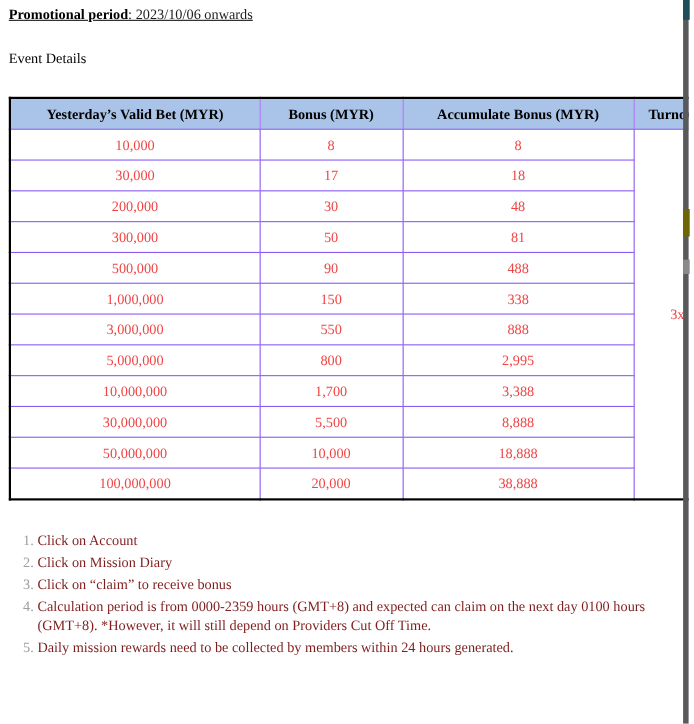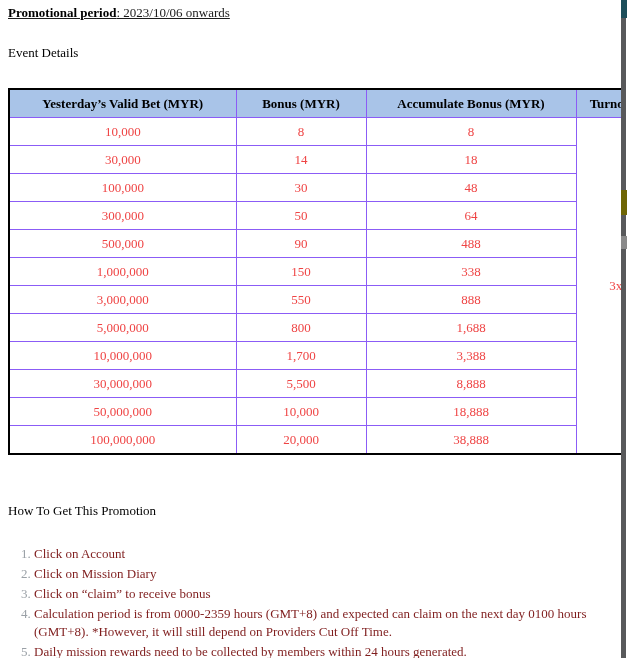--- a/index.html
+++ b/index.html
@@ -77,52 +77,52 @@
     </thead>
     <tbody id="tbody">
         <tr>
           <td>10,000</td>
           <td>8</td>
           <td>8</td>
           <td rowspan="12" class="turnover">3x</td>
         </tr>
         <tr>
           <td>30,000</td>
-          <td>14</td>
+          <td>17</td>
           <td>18</td>
         </tr>
         <tr>
-          <td>100,000</td>
+          <td>200,000</td>
           <td>30</td>
           <td>48</td>
         </tr>
         <tr>
           <td>300,000</td>
           <td>50</td>
-          <td>64</td>
+          <td>81</td>
         </tr>
         <tr>
           <td>500,000</td>
           <td>90</td>
           <td>488</td>
         </tr>
         <tr>
           <td>1,000,000</td>
           <td>150</td>
           <td>338</td>
         </tr>
         <tr>
           <td>3,000,000</td>
           <td>550</td>
           <td>888</td>
         </tr>
         <tr>
           <td>5,000,000</td>
           <td>800</td>
-          <td>1,688</td>
+          <td>2,995</td>
         </tr>
         <tr>
           <td>10,000,000</td>
           <td>1,700</td>
           <td>3,388</td>
         </tr>
         <tr>
           <td>30,000,000</td>
           <td>5,500</td>
           <td>8,888</td>
@@ -133,21 +133,20 @@
           <td>18,888</td>
         </tr>
         <tr>
           <td>100,000,000</td>
           <td>20,000</td>
           <td>38,888</td>
         </tr>
       </tbody>
   </table>
 
-  <div class="section-heading howto-heading">How To Get This Promotion</div>
 
   <ol class="steps" id="steps">
       <li><span>Click on Account</span></li>
       <li><span>Click on Mission Diary</span></li>
       <li><span>Click on “claim” to receive bonus</span></li>
       <li><span>Calculation period is from 0000-2359 hours (GMT+8) and expected can claim on the next day 0100 hours (GMT+8). *However, it will still depend on Providers Cut Off Time.</span></li>
       <li><span>Daily mission rewards need to be collected by members within 24 hours generated.</span></li>
     </ol>
 
 </div>

